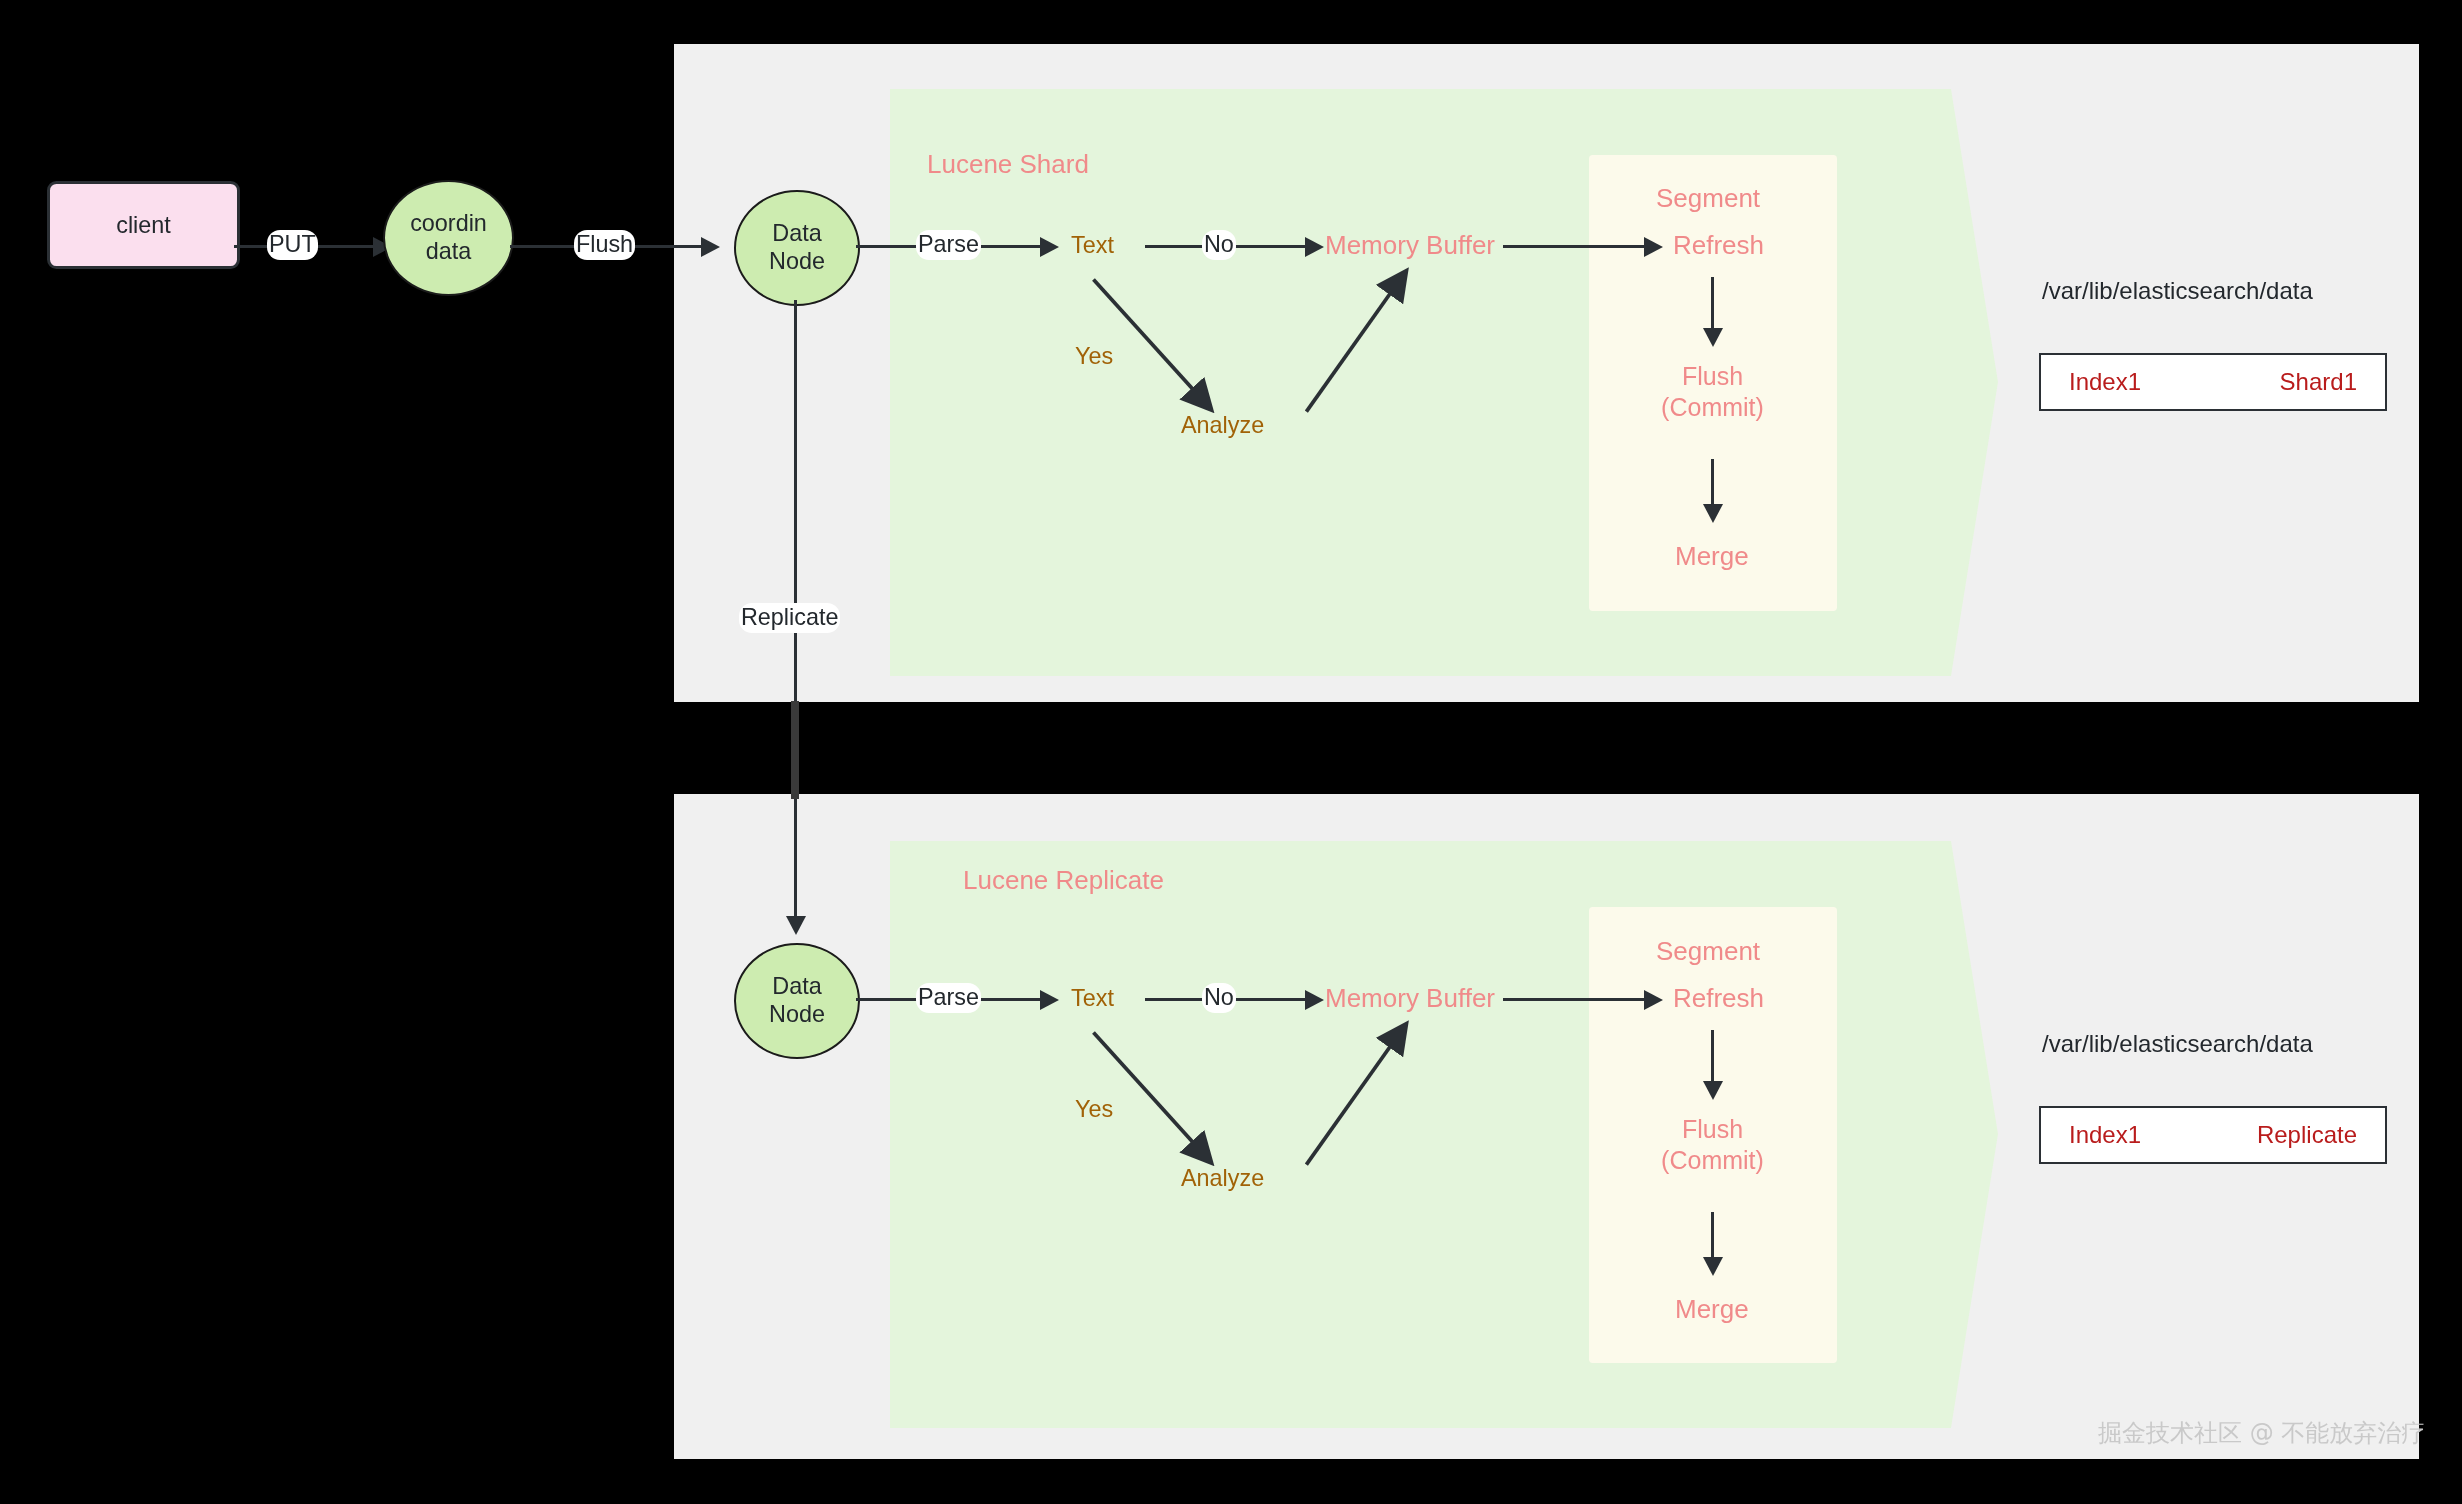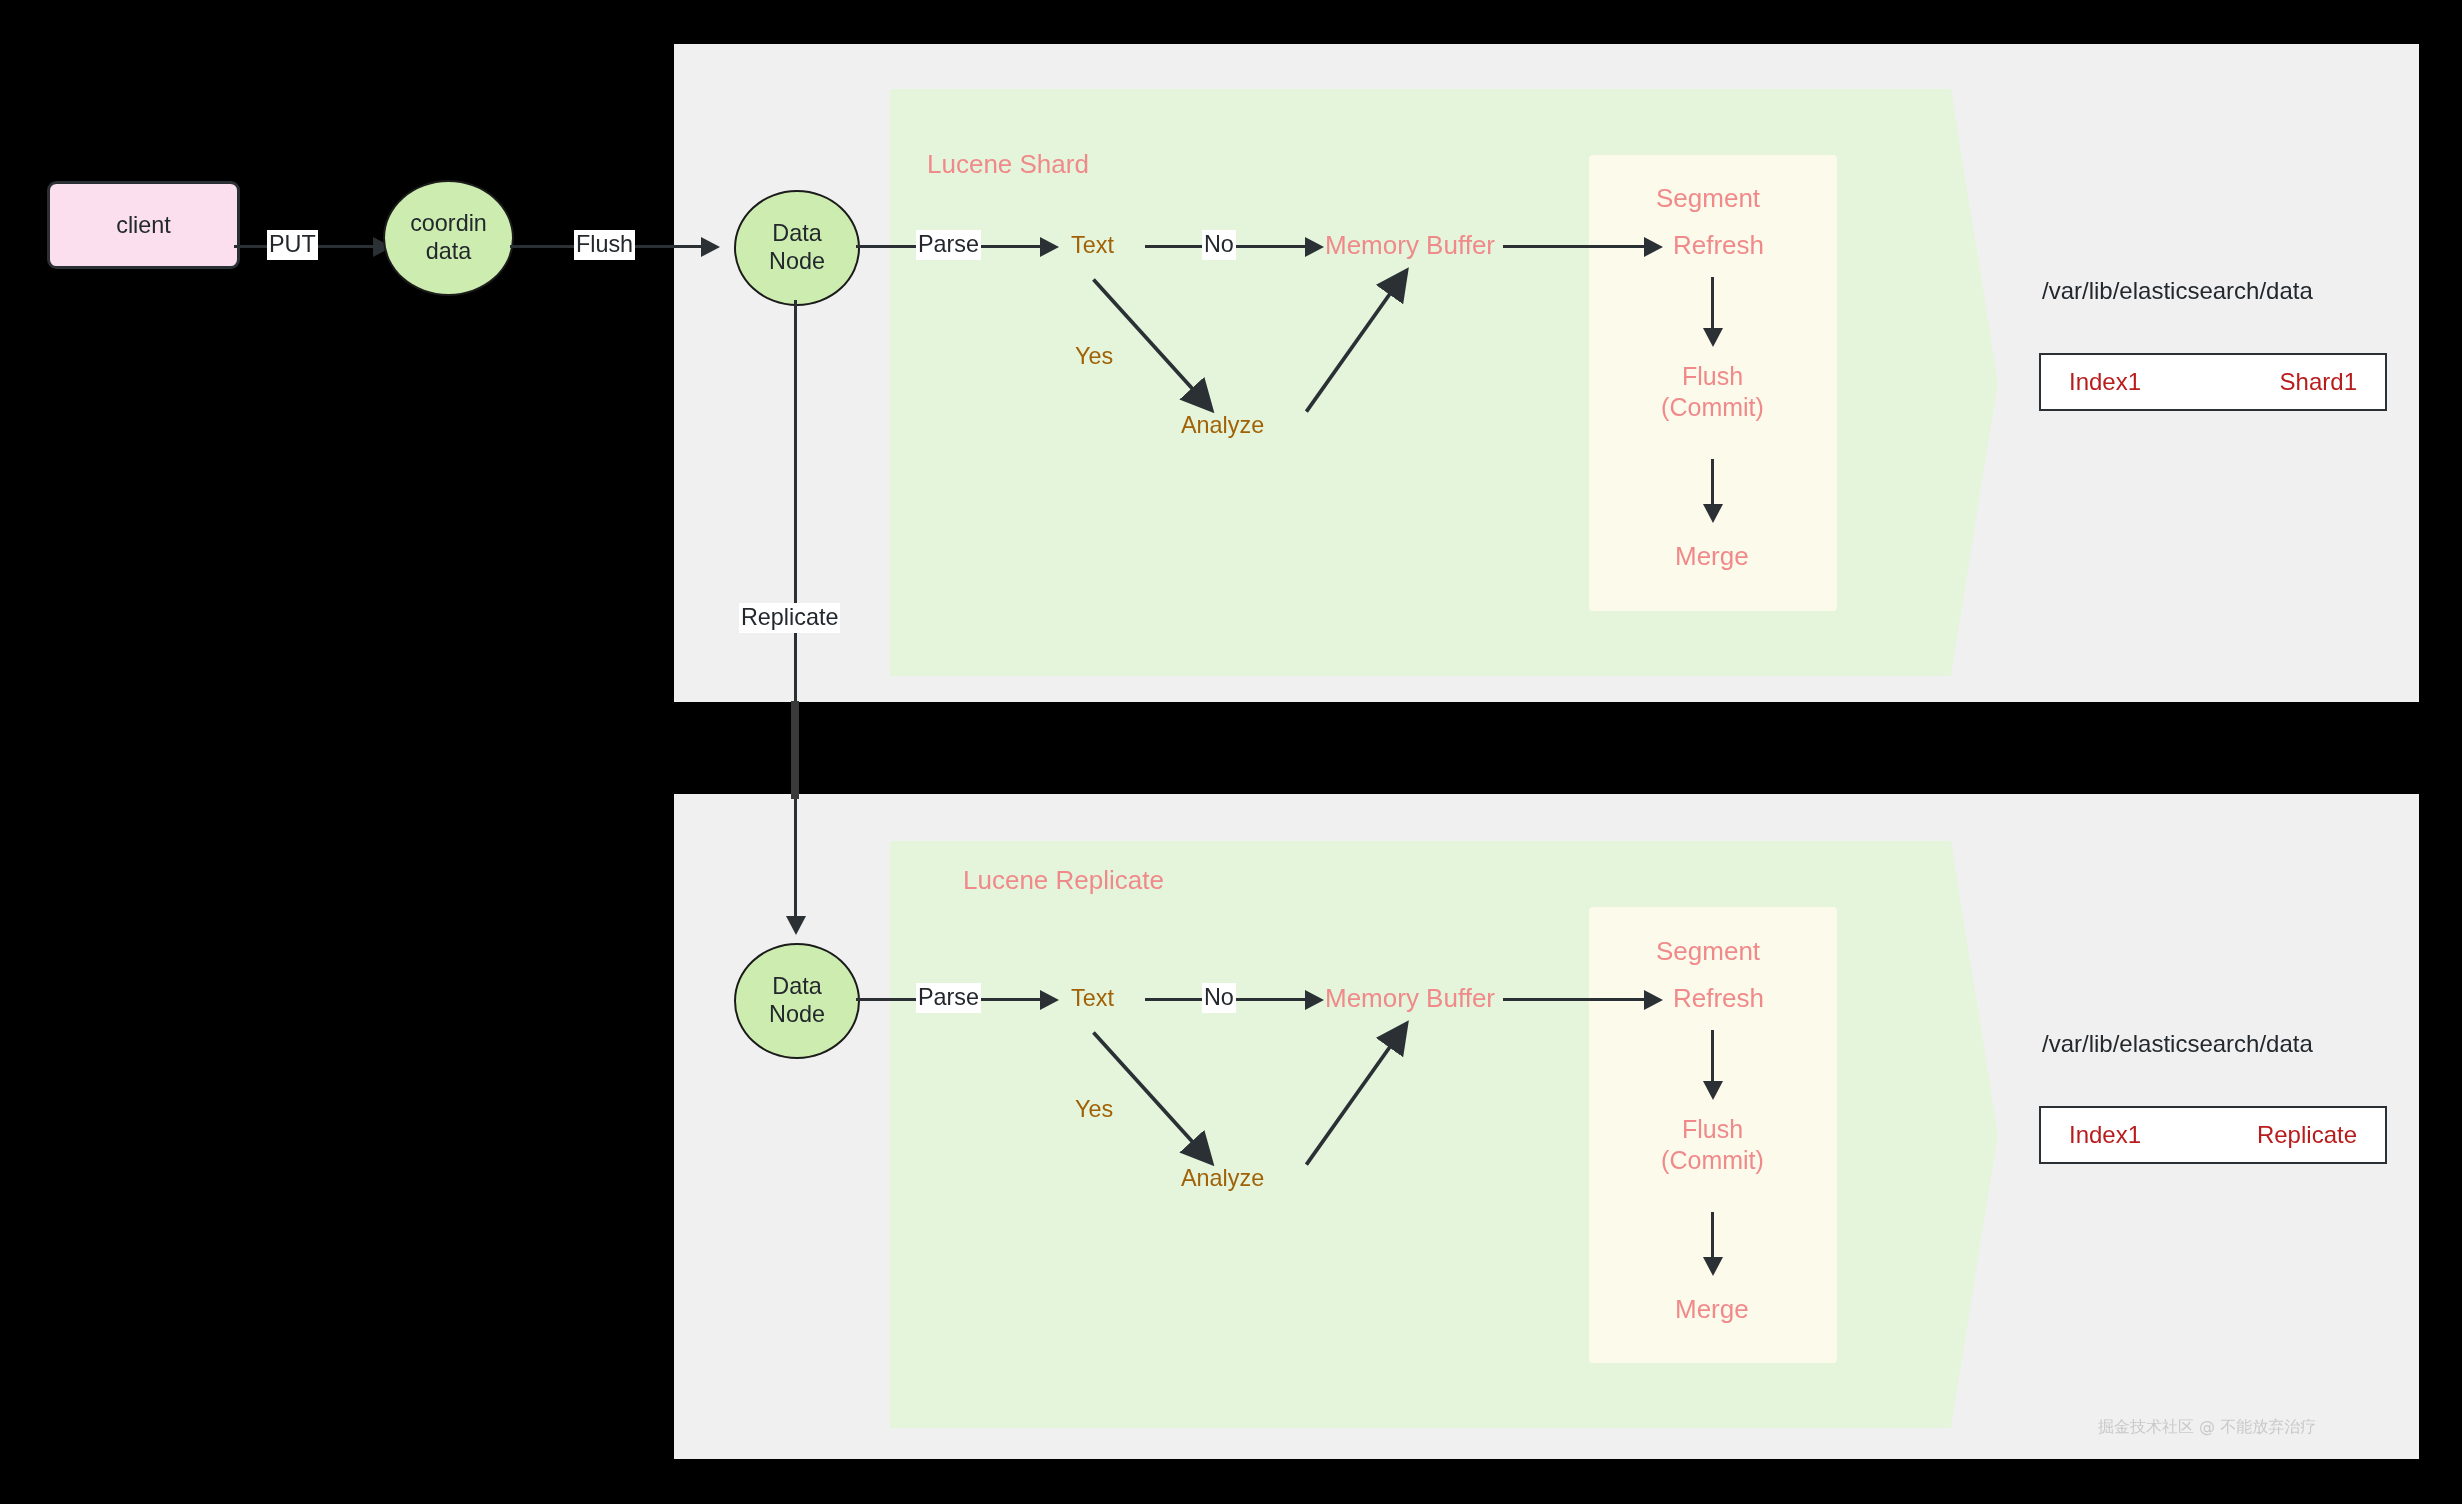--- a/index.html
+++ b/index.html
@@ -13,21 +13,21 @@
   
   .client-box{position:absolute;background:#fbdfee;border:3.7px solid #2b3035;
               border-radius:9.4px;display:flex;align-items:center;justify-content:center;
               font-size:23.4px;color:#23282d;}
   .ellipse{position:absolute;background:#cdecb0;border:2.8px solid #1b1b1b;
            border-radius:50%;display:flex;align-items:center;justify-content:center;
            text-align:center;font-size:23.4px;line-height:1.18;color:#23282d;}
 
   
   .edge-label{position:absolute;background:#ffffff;font-size:23.4px;color:#23282d;
-              padding:1.9px 1.9px;white-space:nowrap;line-height:1.1;}
+              padding:1.9px 1.9px;white-space:nowrap;line-height:1.1;border-radius:13px;}
   .plain-label{position:absolute;font-size:23.4px;color:#a16207;white-space:nowrap;
                line-height:1.15;}
   .pink-label{position:absolute;font-size:25px;color:#f08a8a;white-space:nowrap;
               text-align:center;line-height:1.25;}
   .pink-title{position:absolute;font-size:26px;color:#f08a8a;white-space:nowrap;}
   .path-label{position:absolute;font-size:24px;color:#23282d;white-space:nowrap;}
 
   .idxbox{position:absolute;border:2.8px solid #2b3035;background:#ffffff;
           display:flex;align-items:center;justify-content:space-between;
           padding:0 28px;font-size:24px;color:#b91c1c;box-sizing:border-box;}
@@ -35,21 +35,21 @@
   
   .hline{position:absolute;height:2.8px;background:#2b3035;}
   .vline{position:absolute;width:2.8px;background:#2b3035;}
   .arrow-r{position:absolute;width:0;height:0;border-top:10.3px solid transparent;
            border-bottom:10.3px solid transparent;border-left:19px solid #2b3035;}
   .arrow-d{position:absolute;width:0;height:0;border-left:10.3px solid transparent;
            border-right:10.3px solid transparent;border-top:19px solid #2b3035;}
 
   .diag{position:absolute;overflow:visible;}
 
-  .watermark{position:absolute;font-size:16px;color:#c9c9c9;white-space:nowrap;
+  .watermark{position:absolute;font-size:24px;color:#c9c9c9;white-space:nowrap;
              font-family:"DejaVu Sans",sans-serif;}
 </style>
 </head>
 <body>
 
 <div class="panel" style="left:674px;top:44px;width:1745px;height:658px;"></div>
 
 <div class="shardbg" style="left:890px;top:89px;width:1061px;height:587px;"></div>
 <div class="shardtip" style="left:1951px;top:89px;border-top:293px solid transparent;border-bottom:294px solid transparent;border-left:47px solid #e4f5dc;"></div>
 

